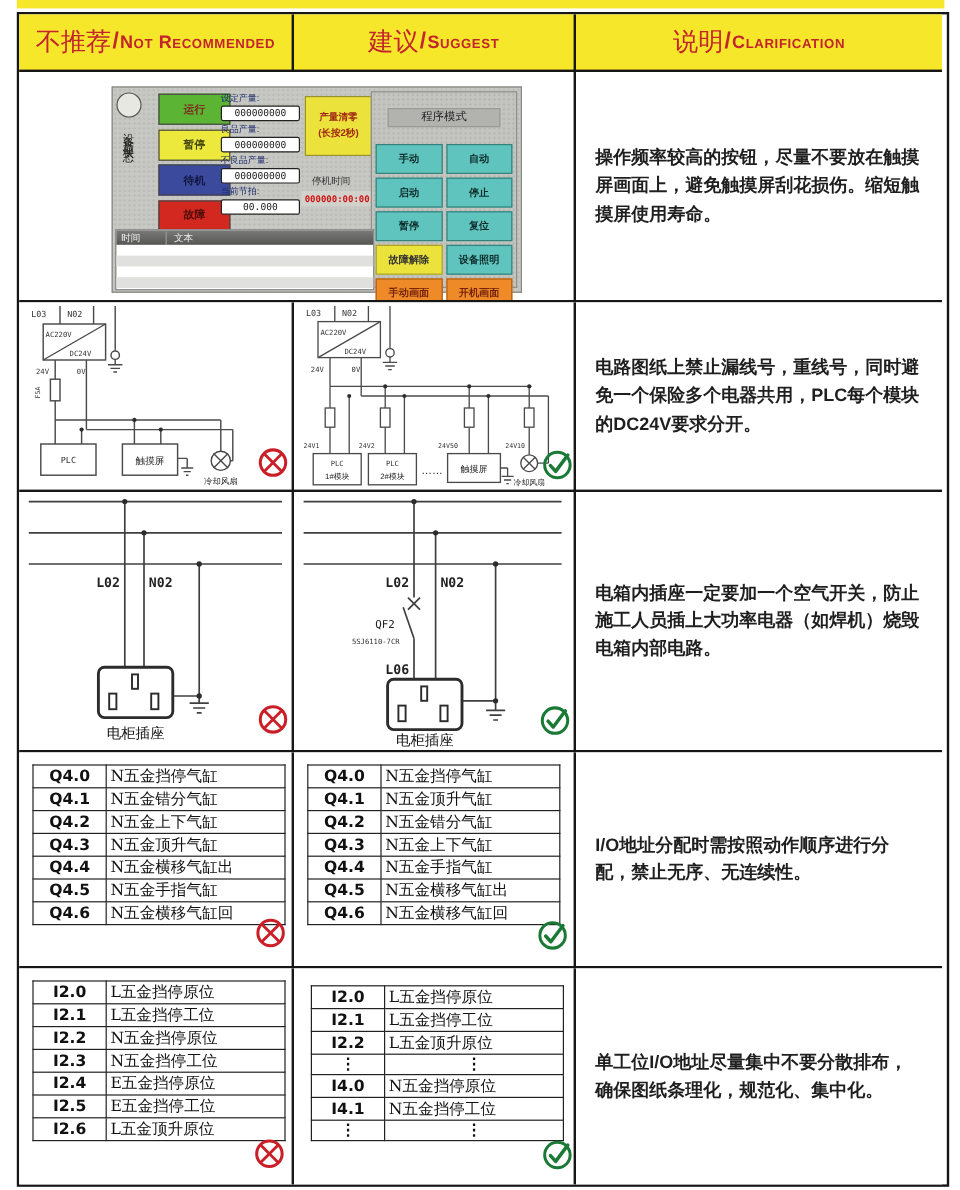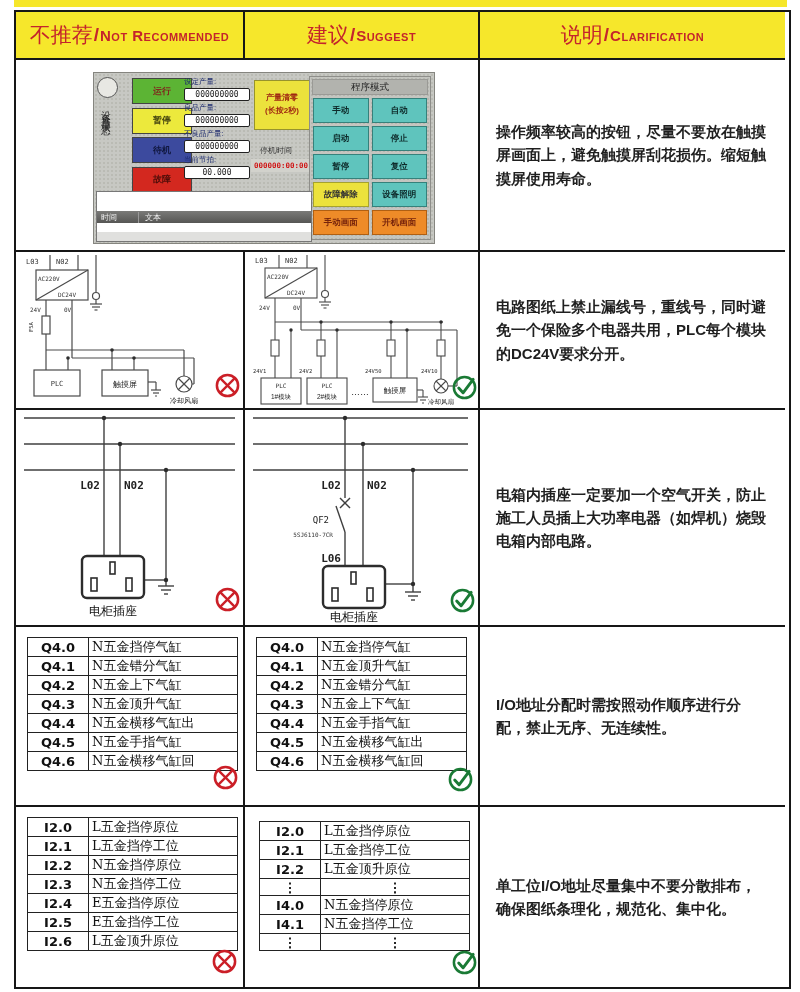--- a/index.html
+++ b/index.html
@@ -47,28 +47,28 @@
   .st-standby{background:#3c4a9e;color:#10173f;}
   .st-fault{background:#d3281f;color:#4e0d08;}
   .hmi-counters{position:absolute;left:90px;top:4px;width:66px;}
   .cnt{margin-bottom:2px;}
   .cnt-label{font-size:7.5px;color:#1c2a6e;margin-bottom:1px;white-space:nowrap;}
   .cnt-value{border:1px solid #222;background:#fff;height:11px;line-height:11px;text-align:center;font-family:"DejaVu Sans Mono",monospace;font-size:8px;color:#222;border-radius:2px;}
   .hmi-clear{position:absolute;left:160px;top:7px;width:54px;height:48px;background:#ece23c;border:1px solid #97932c;display:flex;flex-direction:column;align-items:center;justify-content:center;font-size:8px;font-weight:bold;color:#a02812;line-height:1.6;text-align:center;}
   .hmi-stoplabel{position:absolute;left:166px;top:72px;font-size:8px;color:#333;}
   .hmi-stopvalue{position:absolute;left:157px;top:86px;width:60px;height:13px;line-height:13px;text-align:center;background:#d2d2cc;color:#d01212;font-family:"DejaVu Sans Mono",monospace;font-size:7.5px;font-weight:bold;}
   .hmi-mode{position:absolute;right:3px;top:3px;bottom:3px;width:120px;background:#c4c5c0;border:1px solid #8e8e8a;background-image:radial-gradient(#b5b6af .8px,transparent .9px);background-size:4px 4px;}
-  .mode-title{height:14px;line-height:14px;margin:2px;background:#b2b3ae;border:1px solid #9a9a96;text-align:center;font-size:9.5px;color:#222;}
+  .mode-title{height:14px;line-height:14px;margin:13px;background:#b2b3ae;border:1px solid #9a9a96;text-align:center;font-size:9.5px;color:#222;}
   .mode-grid{display:grid;grid-template-columns:1fr 1fr;gap:3px;padding:1px 3px;grid-auto-rows:25px;}
   .mbtn{display:flex;align-items:center;justify-content:center;font-size:8.5px;font-weight:bold;border:1px solid;text-align:center;}
   .mbtn.teal{background:#5fc4bd;border-color:#35817b;color:#0e2b2b;}
   .mbtn.yellow{background:#ece23c;border-color:#a5a22e;color:#333;}
   .mbtn.orange{background:#ee8b28;border-color:#b05f12;color:#76230b;}
   .hmi-log{position:absolute;left:2px;top:118px;width:214px;height:49px;border:1px solid #777;background:#fff;}
-  .log-head{height:12px;background:linear-gradient(#7a7a78,#565654);color:#efefef;font-size:8px;display:flex;align-items:center;margin-top:19px;}
+  .log-head{height:12px;background:linear-gradient(#7a7a78,#565654);color:#efefef;font-size:8px;display:flex;align-items:center;}
   .log-head .c1{width:42px;border-right:1px solid #999;padding-left:4px;box-sizing:border-box;}
   .log-head .c2{padding-left:6px;}
   .log-row{height:9px;}
   .log-row.alt{background:#e0e0de;}
 
   
   .diagram{position:absolute;left:0;top:0;}
   .cad{font-family:"DejaVu Sans Mono",monospace;fill:#333;font-size:7px;}
   .cad.small{font-size:6px;}
   .cad.tiny{font-size:5.5px;}

